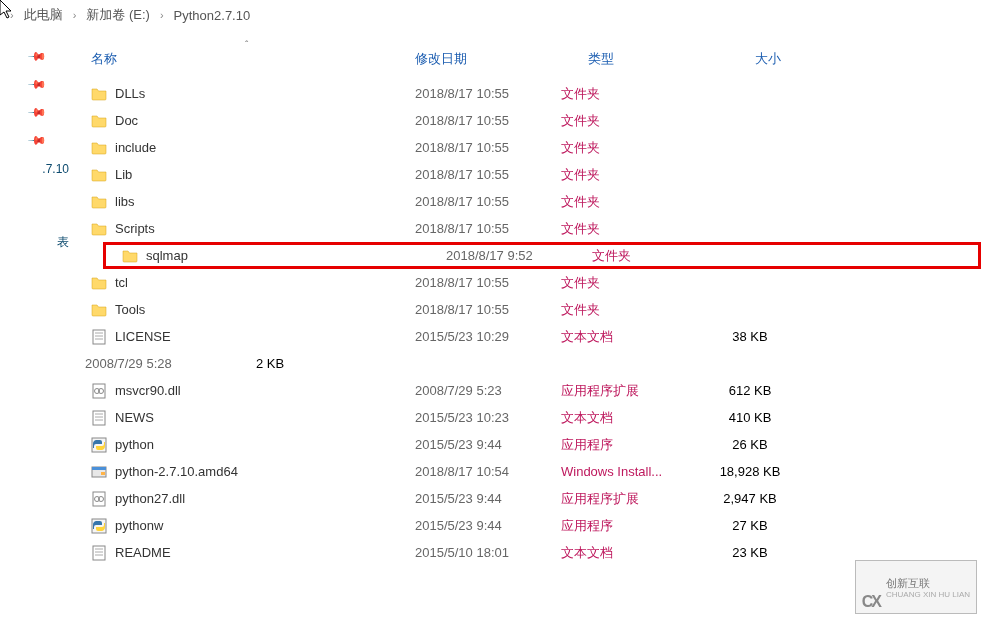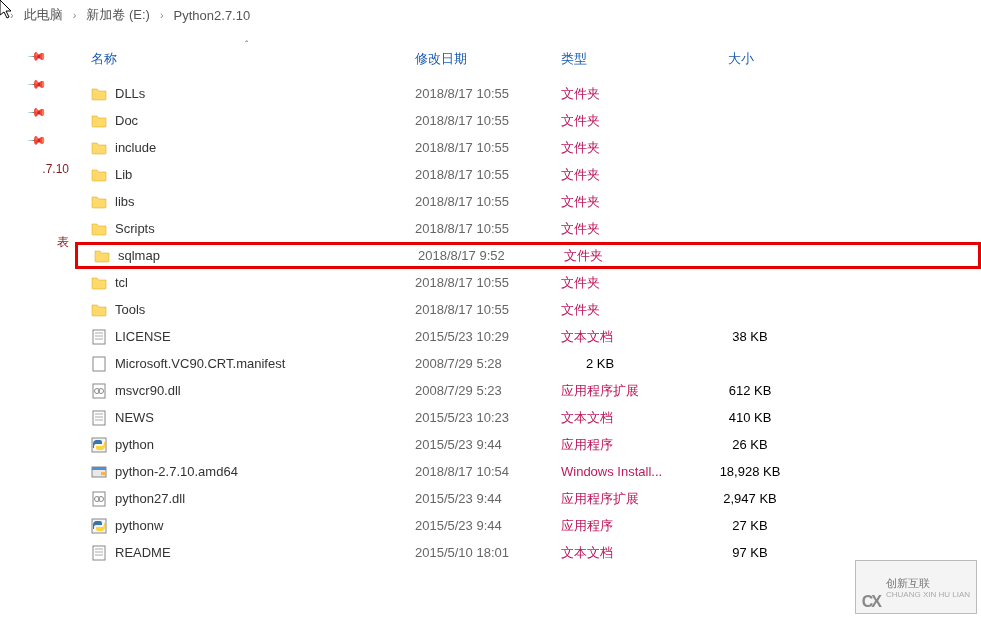--- a/index.html
+++ b/index.html
@@ -47,40 +47,40 @@
     gap: 14px;
     color: #888;
   }
   .pin {
     transform: rotate(45deg);
     font-size: 12px;
     color: #999;
   }
   .sidebar .truncated {
     font-size: 12px;
-    color: #7f1d1d;
+    color: #0c4a6e;
     width: 100%;
     text-align: right;
     padding-right: 6px;
   }
   .filelist {
     flex: 1;
     padding-top: 12px;
     position: relative;
   }
   .header-row {
     display: flex;
     align-items: center;
     color: #1a5cb0;
     padding: 8px 0 12px 10px;
     position: relative;
   }
   .col-name { width: 330px; padding-left: 6px; }
   .col-date { width: 146px; }
-  .col-type { width: 150px; }
+  .col-type { width: 150px; margin-left: 27px; }
   .col-size { width: 84px; text-align: left; margin-left: 17px; }
   .header-row .sort-indicator {
     position: absolute;
     top: -2px;
     left: 170px;
     color: #777;
     font-size: 10px;
   }
   .row {
     display: flex;
@@ -95,20 +95,21 @@
     width: 330px;
     padding-left: 6px;
   }
   .row .date-cell { width: 146px; color: #666; }
   .row .type-cell { width: 150px; color: #be185d; }
   .row .size-cell { width: 84px; text-align: center; color: #000000; padding-right: 6px;}
   .icon { width: 16px; height: 16px; display: inline-flex; align-items: center; justify-content: center; flex-shrink: 0; }
   .highlight {
     border: 3px solid #e60000;
     box-sizing: border-box;
+    margin-left: 28px;
   }
   .watermark {
     position: absolute;
     right: 4px;
     bottom: 4px;
     border: 1px solid #bbb;
     background: #f4f4f4;
     padding: 2px 6px;
     display: flex;
     align-items: center;
@@ -289,28 +290,20 @@
                 <line x1="4" y1="10" x2="12" y2="10" stroke="#aaa"></line>
               </svg>
             </span>
             <span>LICENSE</span>
           </div>
           <div class="date-cell">2015/5/23 10:29</div>
           <div class="type-cell">文本文档</div>
           <div class="size-cell">38 KB</div>
         </div>
         <div class="row">
-          <div class="name-cell">
-            <span class="icon">
-              <svg width="16" height="16" viewBox="0 0 16 16">
-                <rect x="2" y="1" width="12" height="14" fill="#fff" stroke="#888"></rect>
-              </svg>
-            </span>
-            <span>Microsoft.VC90.CRT.manifest</span>
-          </div>
           <div class="date-cell">2008/7/29 5:28</div>
           <div class="size-cell">2 KB</div>
         </div>
         <div class="row">
           <div class="name-cell">
             <span class="icon">
               <svg width="16" height="16" viewBox="0 0 16 16">
                 <rect x="2" y="1" width="12" height="14" fill="#fff" stroke="#888"></rect>
                 <circle cx="6" cy="8" r="2.5" fill="none" stroke="#888"></circle>
                 <circle cx="10" cy="8" r="2.5" fill="none" stroke="#888"></circle>
@@ -405,21 +398,21 @@
                 <rect x="2" y="1" width="12" height="14" fill="#fff" stroke="#888"></rect>
                 <line x1="4" y1="4" x2="12" y2="4" stroke="#aaa"></line>
                 <line x1="4" y1="7" x2="12" y2="7" stroke="#aaa"></line>
                 <line x1="4" y1="10" x2="12" y2="10" stroke="#aaa"></line>
               </svg>
             </span>
             <span>README</span>
           </div>
           <div class="date-cell">2015/5/10 18:01</div>
           <div class="type-cell">文本文档</div>
-          <div class="size-cell">97 KB</div>
+          <div class="size-cell">23 KB</div>
         </div>
       </div>
   </div>
 </div>
 
 <div class="watermark">
   <span class="logo">CX</span>
   <span>
     <div>创新互联</div>
     <div class="small">CHUANG XIN HU LIAN</div>

